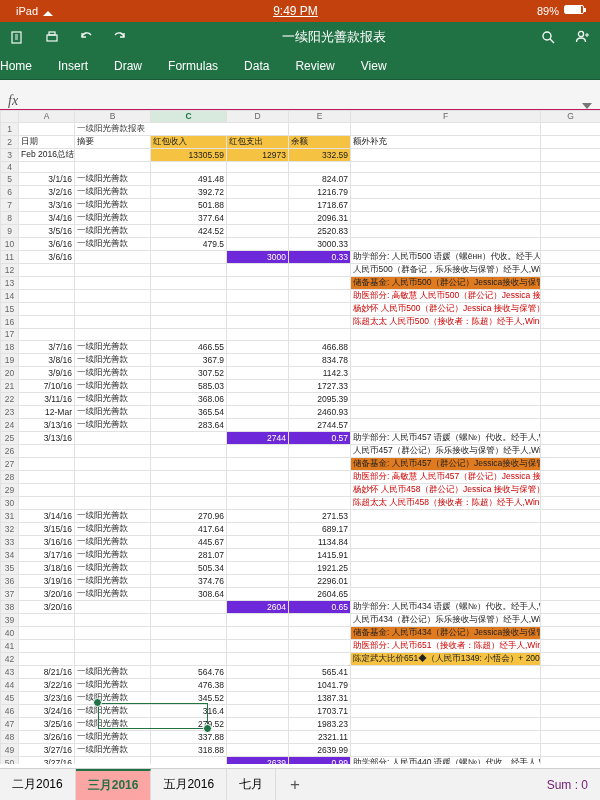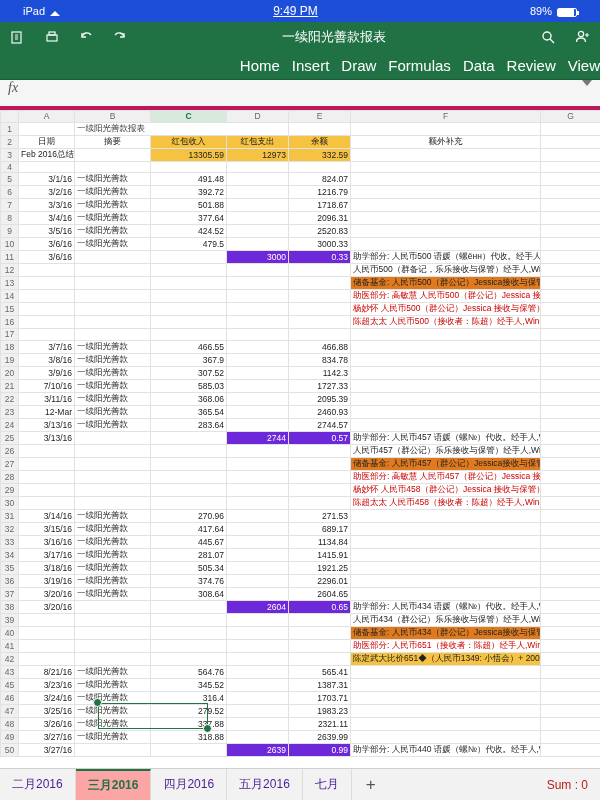--- a/index.html
+++ b/index.html
@@ -4,26 +4,26 @@
 <style>
   * { box-sizing: border-box; }
   html, body { margin:0; padding:0; }
   body {
     width:600px; height:800px; overflow:hidden;
     font-family:"Liberation Sans", sans-serif;
     font-size:11px; color:#222; background:#fff;
   }
   
   .statusbar {
-    height:22px; background:#1d4ed8; color:#fff;
-    display:flex; align-items:center; padding:0 23px; font-size:11px;
+    height:22px; background:#c2410c; color:#fff;
+    display:flex; align-items:center; padding:0 16px; font-size:11px;
   }
   .sb-left { display:flex; align-items:center; gap:5px; }
   .sb-center { flex:1; text-align:center; font-size:12px;text-decoration:underline; }
-  .sb-right { display:flex; align-items:flex-end; gap:5px; }
+  .sb-right { display:flex; align-items:flex-start; gap:5px; }
   .wifi { display:inline-block; width:11px; height:9px; position:relative; }
   .wifi:after {
     content:""; position:absolute; left:0; bottom:0;
     border:5px solid transparent; border-bottom-color:#fff;
     width:0;height:0;
   }
   .batt {
     display:inline-block; width:20px; height:9px; border:1px solid #fff;
     border-radius:2px; position:relative;
   }
@@ -32,27 +32,27 @@
   
   .titlebar {
     height:30px; background:#207245; color:#fff;
     display:flex; align-items:center; padding:0 8px; gap:14px; font-size:13px;
   }
   .titlebar .tb-title { flex:1; text-align:center; font-size:13px; }
   .tb-icon { width:20px; height:20px; display:flex; align-items:center; justify-content:center; opacity:.95;}
   
   .ribbon {
     height:28px; background:#207245; color:#fff;
-    display:flex; align-items:center; justify-content:flex-end; gap:12px;
-    font-size:15px; border-bottom:1px solid #1a5c37;
+    display:flex; align-items:center; justify-content:flex-start; gap:26px;
+    font-size:12px; border-bottom:1px solid #1a5c37;
   }
   
   .formulabar {
-    height:30px; background:#f5f5f5; border-bottom:4px solid #be185d;
-    display:flex; align-items:flex-start; padding:0 8px; gap:8px;
+    height:30px; background:#f5f5f5; border-bottom:1px solid #be185d;
+    display:flex; align-items:flex-end; padding:0 8px; gap:8px;
   }
   .fx { font-style:italic; font-family:"Liberation Serif", serif; font-size:14px; color:#555; }
   .fbinput { flex:1; font-size:11px; color:#333; }
   .chev { width:0;height:0;border-left:5px solid transparent;border-right:5px solid transparent;border-top:6px solid #777; }
   
   .gridwrap { position:relative; height:654px; overflow:hidden; background:#fff; }
   table.grid { border-collapse:collapse; table-layout:fixed; width:600px; }
   table.grid td, table.grid th {
     border:1px solid #e2e2e2; font-size:8.5px; height:11.6px; padding:0 2px;
     overflow:hidden; white-space:nowrap; font-weight:normal;
@@ -60,21 +60,21 @@
   .colhead {
     background:#f0f0f0; color:#666; text-align:center; font-size:8.5px; height:13px;
     border:1px solid #d8d8d8;
   }
   .colhead.sel { background:#d8e9de; color:#207245; font-weight:bold; }
   .rowhead {
     background:#f0f0f0; color:#666; text-align:center; font-size:7.5px; width:18px;
     border:1px solid #d8d8d8;
   }
   .num { text-align:right; }
-  .ctr { text-align:center; }
+  .ctr { text-align:left; }
   .y { background:#f5c242; }
   .g { background:#6d28d9; color:#fff; }
   .o { background:#e07a1f; }
   .red { color:#cc0000; }
   .bold { font-weight:bold; }
   .title-cell { font-size:12px; color:#333; }
   
   .selbox {
     position:absolute; border:1.6px solid #217346; background:transparent;
     pointer-events:none;
@@ -83,26 +83,26 @@
     position:absolute; width:9px; height:9px; border-radius:50%;
     background:#217346; border:1.5px solid #fff;
   }
   
   .sheettabs {
     position:absolute; bottom:0; left:0; right:0; height:32px;
     background:#f2f2f2; border-top:1px solid #cfcfcf;
     display:flex; align-items:stretch; font-size:12px;
   }
   .stab {
-    padding:0 12px; display:flex; align-items:center; color:#4c1d95;
+    padding:0 12px; display:flex; align-items:center; color:#000000;
     border-right:1px solid #dcdcdc;
   }
   .stab.active { background:#fca5a5; color:#207245; font-weight:bold; border-top:2px solid #207245; }
   .plus { padding:0 14px; display:flex; align-items:center; font-size:17px; color:#555; }
-  .sum { margin-left:auto; display:flex; align-items:center; padding:0 12px; color:#b91c1c; }
+  .sum { margin-left:auto; display:flex; align-items:center; padding:0 12px; color:#701a75; }
 </style>
 </head>
 <body>
 
 <div class="statusbar">
   <div class="sb-left">
     <span>iPad</span>
     <span class="wifi"></span>
   </div>
   <div class="sb-center">9:49 PM</div>
@@ -617,20 +617,30 @@
           <td class="rowhead">43</td>
           <td class="num">8/21/16</td>
           <td class="">一续阳光善款</td>
           <td class="num">564.76</td>
           <td class=""></td>
           <td class="num">565.41</td>
           <td class=""></td>
           <td class=""></td>
         </tr>
         <tr>
+          <td class="rowhead">44</td>
+          <td class="num">3/22/16</td>
+          <td class="">一续阳光善款</td>
+          <td class="num">476.38</td>
+          <td class=""></td>
+          <td class="num">1041.79</td>
+          <td class=""></td>
+          <td class=""></td>
+        </tr>
+        <tr>
           <td class="rowhead">45</td>
           <td class="num">3/23/16</td>
           <td class="">一续阳光善款</td>
           <td class="num">345.52</td>
           <td class=""></td>
           <td class="num">1387.31</td>
           <td class=""></td>
           <td class=""></td>
         </tr>
         <tr>
@@ -686,18 +696,17 @@
       </tbody>
   </table>
   <div class="selbox" style="left:98px; top:593px; width:110px; height:26px;"></div>
   <div class="handle" style="left:93px; top:588px;"></div>
   <div class="handle" style="left:203px; top:614px;"></div>
 </div>
 
 <div class="sheettabs">
   <div class="stab">二月2016</div>
   <div class="stab active">三月2016</div>
-  <div class="stab">四月2016</div>
   <div class="stab">五月2016</div>
   <div class="stab">七月</div>
   <div class="plus">+</div>
   <div class="sum">Sum : 0</div>
 </div>
 
 </body></html>

